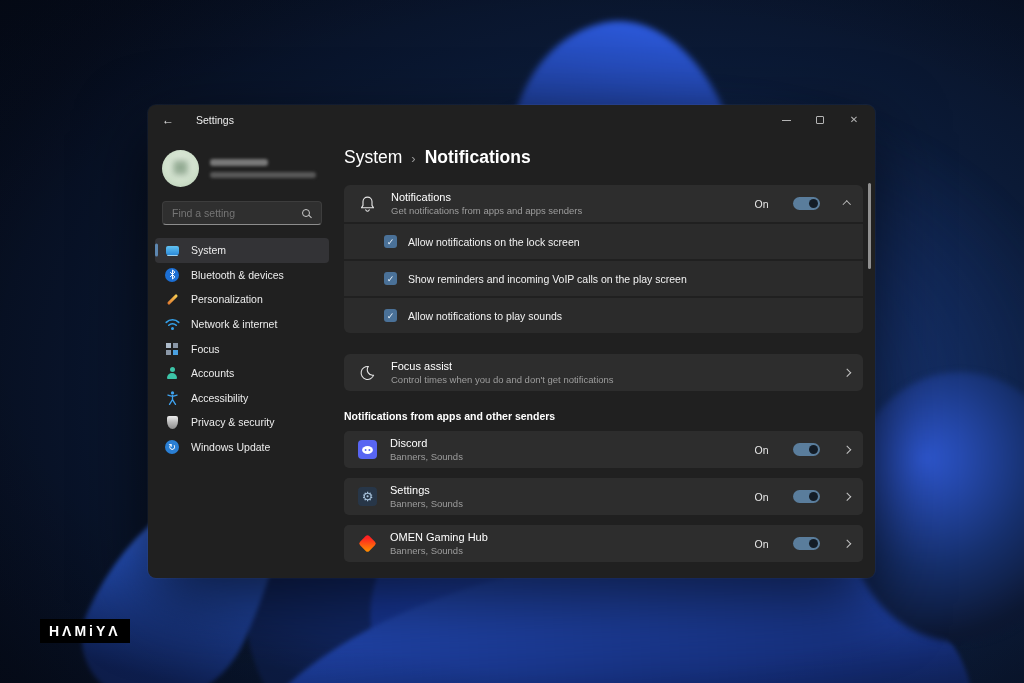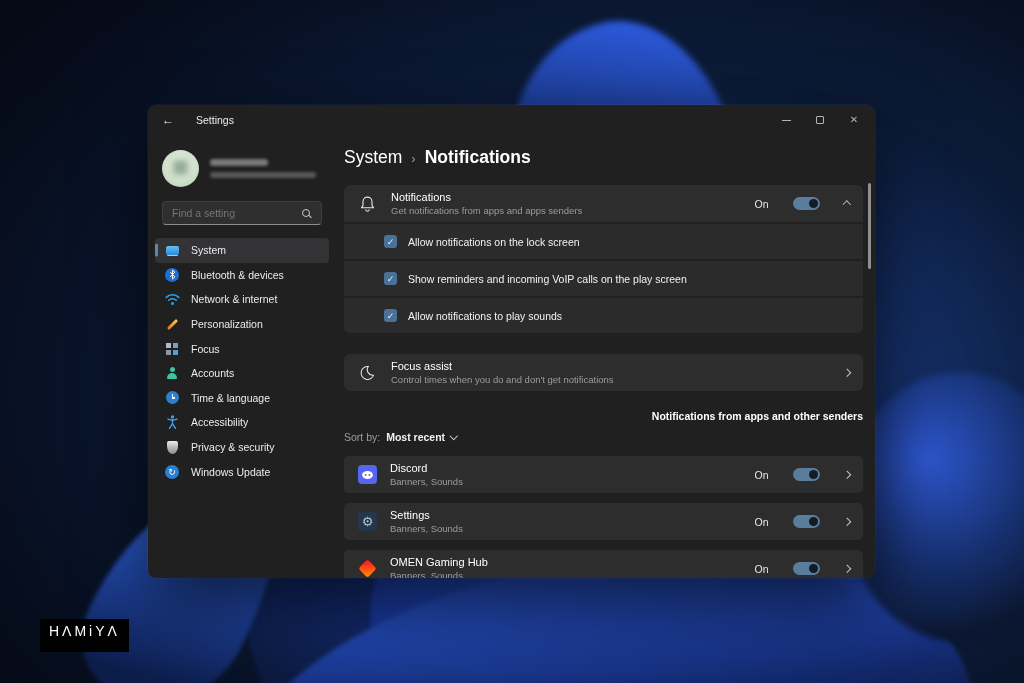--- a/index.html
+++ b/index.html
@@ -30,21 +30,21 @@
   .p-shadow { left:520px; top:420px; width:430px; height:390px; transform:rotate(-16deg);
     background:#040810; opacity:.8; border-radius:55% 45% 50% 50%; filter:blur(6px); }
   .p-bottom { left:230px; top:555px; width:740px; height:280px; transform:rotate(-6deg);
     background:linear-gradient(180deg,#2a58d8 0%,#142c74 50%,#0a1634 85%);
     border-radius:60% 40% 50% 50% / 70% 65% 35% 30%; filter:blur(2px); }
   .vignette { position:absolute; inset:0; z-index:2; pointer-events:none;
     background:radial-gradient(135% 115% at 58% 50%, rgba(0,0,0,0) 42%, rgba(2,4,10,.5) 76%, rgba(1,2,6,.88) 100%); }
 
   
   .brand { position:absolute; left:40px; top:619px; z-index:10; background:#000; color:#fff;
-    padding:4px 9px 13px 9px; font-size:14px; font-weight:normal; letter-spacing:3px; }
+    padding:4px 9px 4px 9px; font-size:14px; font-weight:bold; letter-spacing:3px; }
 
   
   .win { position:absolute; left:148px; top:105px; width:727px; height:473px; z-index:5;
     background:#202020; color:#fff; border-radius:8px; overflow:hidden;
     box-shadow:0 26px 70px rgba(0,0,0,.7), 0 0 0 1px rgba(255,255,255,.05); }
 
   .titlebar { position:absolute; left:0; top:0; right:0; height:30px; display:flex; align-items:center; padding-left:14px; }
   .back { width:14px; color:#e8e8e8; font-size:12px; line-height:1; }
   .app-title { margin-left:20px; font-size:10.5px; color:#ededed; }
   .caption { position:absolute; right:4px; top:0; height:30px; display:flex; }
@@ -127,21 +127,21 @@
   .chev-up { transform:rotate(-135deg); margin-top:3px; }
   .chev-right { transform:rotate(-45deg); }
   .chev-down { transform:rotate(45deg); margin-top:-2px; border-color:#dcdcdc; }
 
   .chk { width:13px; height:13px; border-radius:3px; background:#4a7198; color:#eaf3fb; font-size:9px;
     display:flex; align-items:center; justify-content:center; margin-right:11px; flex:none; }
   .opt-label { font-size:10.5px; color:#f2f2f2; }
 
   .card { background:#2d2d2d; border-radius:6px; display:flex; align-items:center; min-height:36px; padding:0 14px;margin-top:21px; }
 
-  .sec-header { font-size:10.5px; font-weight:700; color:#fff; margin:19px 0 9px 0;text-align:right; }
+  .sec-header { font-size:10.5px; font-weight:700; color:#fff; margin:19px 0 9px 0; }
   .sort-row { display:flex; align-items:center; gap:6px; margin-bottom:13px; }
   .sort-label { font-size:10.5px; color:#9d9d9d; }
   .sort-value { font-size:10.5px; font-weight:700; color:#f2f2f2; }
 
   .app-row { border-radius:5px; margin-bottom:10px; }
   .tile { width:19px; height:19px; border-radius:4px; display:flex; align-items:center; justify-content:center; flex:none; margin-right:13px; }
   .tile-discord { background:#5865f2; }
   .tile-gear { background:#273648; color:#a9c4dd; font-size:13px; line-height:1; }
   .omen { width:13px; height:13px; transform:rotate(45deg); border-radius:2.5px;
     background:linear-gradient(135deg,#ff2222 20%,#ff8a00 90%); }
@@ -215,56 +215,50 @@
                 <svg width="9" height="11" viewBox="0 0 12 16">
                   <path d="M2.5 4.5 L9.5 11.5 L6 14.5 L6 1.5 L9.5 4.5 L2.5 11.5" fill="none" stroke="#fff" stroke-width="1.4"></path>
                 </svg>
               </span>
           </span>
           <span>Bluetooth &amp; devices</span>
         </div>
 
         <div class="nav-item">
           <span class="nicon">
+              <span class="i-brush"></span>
+            </span>
+          <span>Personalization</span>
+        </div>
+
+        <div class="nav-item">
+          <span class="nicon">
             <svg width="15" height="12" viewBox="0 0 24 19">
               <path d="M2 7 a14 14 0 0 1 20 0" fill="none" stroke="#35a0e8" stroke-width="2.6" stroke-linecap="round"></path>
               <path d="M6 11.5 a9 9 0 0 1 12 0" fill="none" stroke="#35a0e8" stroke-width="2.6" stroke-linecap="round"></path>
               <circle cx="12" cy="16.5" r="2.4" fill="#35a0e8"></circle>
             </svg>
           </span>
           <span>Network &amp; internet</span>
         </div>
 
         <div class="nav-item">
           <span class="nicon">
-              <span class="i-brush"></span>
-            </span>
-          <span>Personalization</span>
-        </div>
-
-        <div class="nav-item">
-          <span class="nicon">
               <span class="i-apps"></span>
             </span>
           <span>Focus</span>
         </div>
 
         <div class="nav-item">
           <span class="nicon">
               <span class="i-person"></span>
             </span>
           <span>Accounts</span>
         </div>
 
-        <div class="nav-item">
-          <span class="nicon">
-              <span class="i-clock"></span>
-            </span>
-          <span>Time &amp; language</span>
-        </div>
 
 
         <div class="nav-item">
           <span class="nicon">
             <svg width="13" height="14" viewBox="0 0 24 26">
               <circle cx="12" cy="3.5" r="3" fill="#3fa3f0"></circle>
               <path d="M12 8 v8 M12 10 L3.5 7.5 M12 10 L20.5 7.5 M12 16 L6.5 25 M12 16 L17.5 25" fill="none" stroke="#3fa3f0" stroke-width="2.4" stroke-linecap="round"></path>
             </svg>
           </span>
           <span>Accessibility</span>
@@ -342,25 +336,20 @@
           <span class="row-title">Focus assist</span>
           <span class="row-sub">Control times when you do and don't get notifications</span>
         </span>
         <span class="right-cell">
           <span class="chev chev-right"></span>
         </span>
       </div>
 
       <div class="sec-header">Notifications from apps and other senders</div>
 
-      <div class="sort-row">
-        <span class="sort-label">Sort by:</span>
-        <span class="sort-value">Most recent</span>
-        <span class="chev chev-down"></span>
-      </div>
 
       <div class="row app-row">
         <span class="tile tile-discord">
           <svg width="13" height="10" viewBox="0 0 24 18">
             <ellipse cx="12" cy="9" rx="10" ry="7.5" fill="#fff"></ellipse>
             <circle cx="8.5" cy="9" r="1.8" fill="#5865f2"></circle>
             <circle cx="15.5" cy="9" r="1.8" fill="#5865f2"></circle>
           </svg>
         </span>
         <span class="text-cell">

